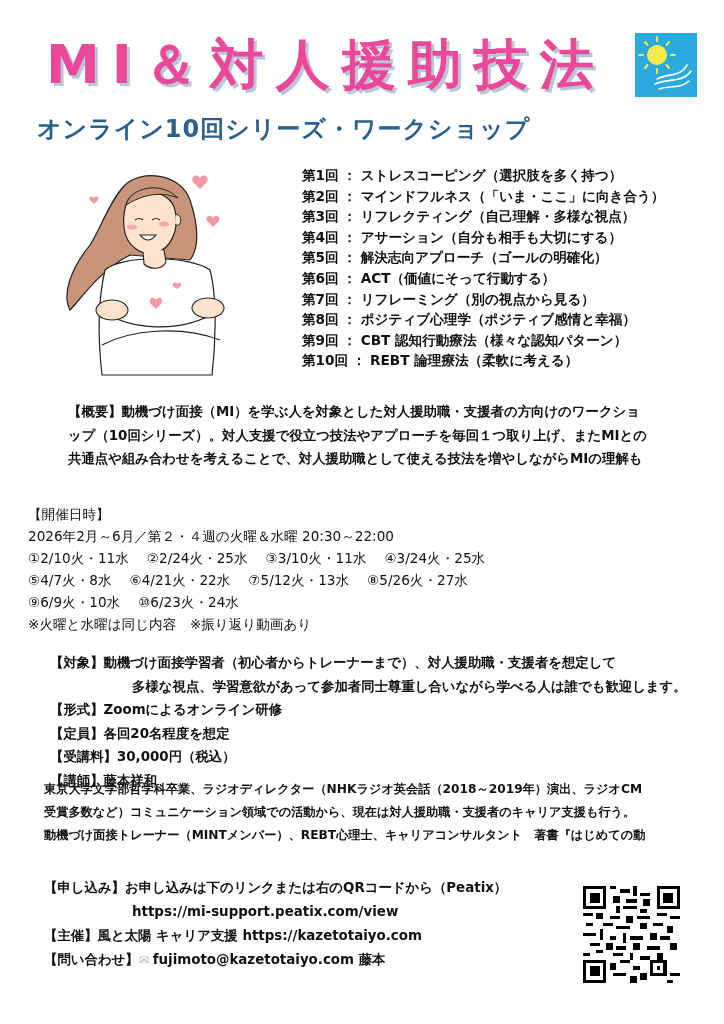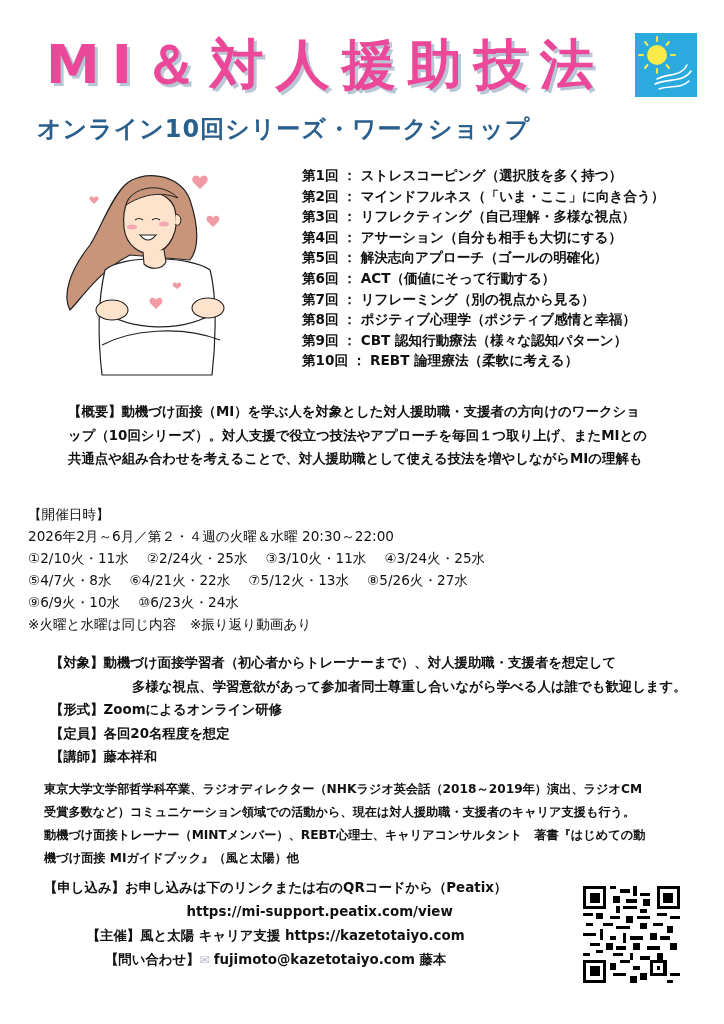--- a/index.html
+++ b/index.html
@@ -37,21 +37,21 @@
   .schedule .row { white-space: nowrap; }
   .schedule .d { display: inline-block; margin-right: 18px; }
 
   .info { position: absolute; left: 38px; top: 651px; font-size: 13.4px; line-height: 23.6px; font-weight: bold; margin-left: 12px; }
   .info .row { white-space: nowrap; }
   .info .indent { padding-left: 82px; }
 
   .bio { position: absolute; left: 44px; top: 778px; font-size: 12.2px; line-height: 23px; font-weight: bold; white-space: nowrap; }
 
   .contact { position: absolute; left: 44px; top: 876px; font-size: 13.4px; line-height: 24px; font-weight: bold; }
-  .contact .row { white-space: nowrap; text-align: center; }
+  .contact .row { white-space: nowrap; }
   .contact .url-indent { padding-left: 88px; }
   .mail { color: #b0b7c3; font-size: 12px; margin-right: 4px; }
 
   .qr { position: absolute; left: 583px; top: 886px; width: 97px; height: 97px; }
 </style>
 </head>
 <body>
 
 <div class="title">MI＆対人援助技法</div>
 <div class="subtitle">オンライン10回シリーズ・ワークショップ</div>
@@ -147,28 +147,28 @@
     <span class="d">⑨6/9火・10水</span><span class="d">⑩6/23火・24水</span>
   </div>
   <div class="row">※火曜と水曜は同じ内容　※振り返り動画あり</div>
 </div>
 
 <div class="info">
   <div class="row"><span>【対象】</span><span>動機づけ面接学習者（初心者からトレーナーまで）、対人援助職・支援者を想定して</span></div>
   <div class="row indent">多様な視点、学習意欲があって参加者同士尊重し合いながら学べる人は誰でも歓迎します。</div>
   <div class="row"><span>【形式】</span><span>Zoomによるオンライン研修</span></div>
   <div class="row"><span>【定員】</span><span>各回20名程度を想定</span></div>
+  <div class="row"><span>【受講料】</span><span>30,000円（税込）</span></div>
   <div class="row"><span>【講師】</span><span>藤本祥和</span></div>
 </div>
 
 <div class="bio">
   <div>東京大学文学部哲学科卒業、ラジオディレクター（NHKラジオ英会話（2018～2019年）演出、ラジオCM</div>
   <div>受賞多数など）コミュニケーション領域での活動から、現在は対人援助職・支援者のキャリア支援も行う。</div>
   <div>動機づけ面接トレーナー（MINTメンバー）、REBT心理士、キャリアコンサルタント　著書『はじめての動</div>
-  <div>機づけ面接 MIガイドブック』（風と太陽）他</div>
 </div>
 
 <div class="contact">
   <div class="row"><span>【申し込み】</span><span>お申し込みは下のリンクまたは右のQRコードから（Peatix）</span></div>
   <div class="row url-indent">https://mi-support.peatix.com/view</div>
   <div class="row"><span>【主催】</span><span>風と太陽 キャリア支援</span> <span>https://kazetotaiyo.com</span></div>
   <div class="row"><span>【問い合わせ】</span><span class="mail">✉</span><span>fujimoto@kazetotaiyo.com</span> <span>藤本</span></div>
 </div>
 
 <div class="qr">

